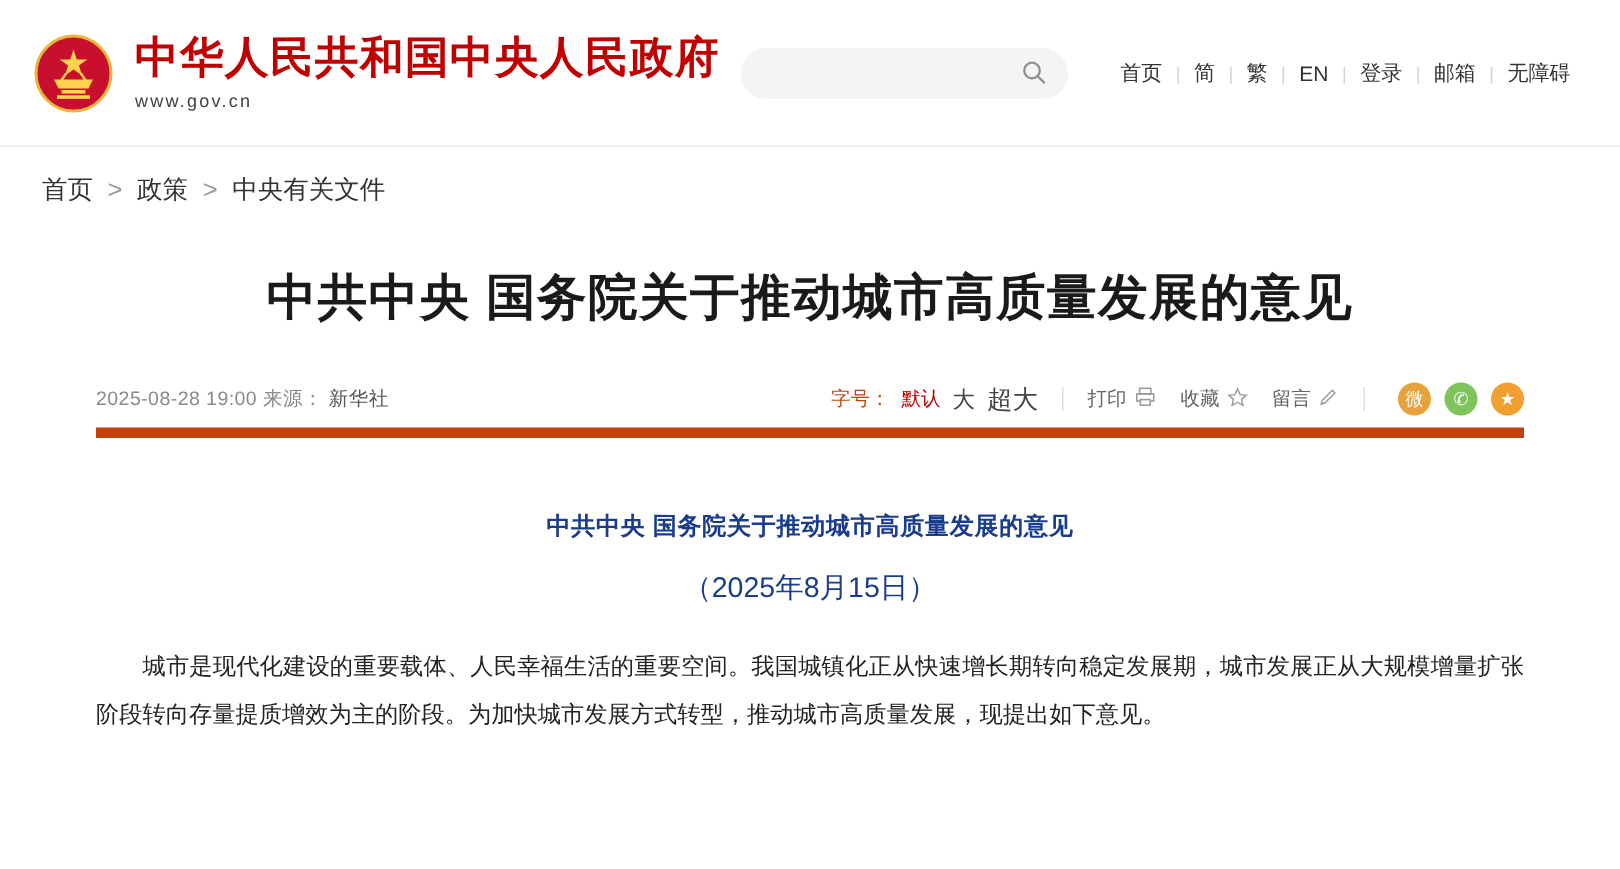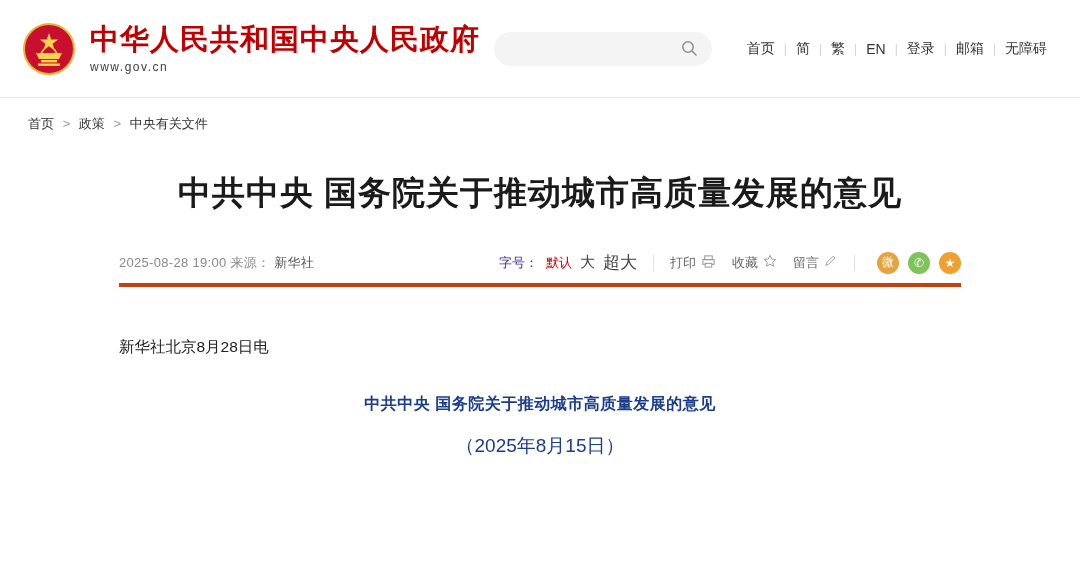--- a/index.html
+++ b/index.html
@@ -75,59 +75,59 @@
   .navlinks .sep { color:#d2d2d2; font-size: 12px; }
 
   .header-rule {
     position: absolute; left: 0; right: 0; top: 97px;
     height: 1px; background: #e8e8e8;
   }
 
   
   .breadcrumb {
     padding: 18px 0 0 28px;
-    font-size: 13px;
+    font-size: 17px;
     color: #333;
   }
   .breadcrumb a { color:#333; text-decoration: none; }
   .breadcrumb .bsep { color:#999; margin: 0 5px; }
 
   
-  .article { width: 1080px; padding: 0 119px; }
+  .article { width: 1080px; padding: 0 64px; }
   .doc-title {
     text-align: center;
     font-size: 33px;
     font-weight: bold;
     color: #1a1a1a;
     margin: 38px 0 0 0;
     line-height: 1.35;
     letter-spacing: 1px;
   }
   .meta-row {
     margin-top: 27px;
     height: 44px;
     display: flex;
     align-items: center;
-    border-bottom: 4px solid #c2410c;
+    border-bottom: 7px solid #c2410c;
     font-size: 13px;
     color: #8a8a8a;
     position: relative;
   }
   .meta-left { white-space: nowrap; letter-spacing: .3px; }
   .meta-left .src { color:#555; }
   .meta-tools {
     margin-left: auto;
     display: flex;
     align-items: center;
     color: #666;
     font-size: 13px;
   }
   .tool-group { display:flex; align-items:center; white-space: nowrap; }
   .vline { width:1px; height:16px; background:#e0e0e0; margin: 0 16px; }
-  .fs-label { color:#4c1d95; }
+  .fs-label { color:#c2410c; }
   .fs-opt { margin-left: 8px; color:#444; }
   .fs-opt.active { color:#c00000; }
   .fs-opt.big { font-size: 15px; }
   .fs-opt.bigger { font-size: 17px; font-family: Liberation Serif, serif; }
   .tool-item { display:flex; align-items:center; gap:5px; color:#666; }
   .tool-item .gl { color:#9a9a9a; }
   .round-icons { display:flex; align-items:center; gap:9px; margin-left: 6px; }
   .ricon {
     width: 22px; height: 22px; border-radius: 50%;
     display:flex; align-items:center; justify-content:center;
@@ -280,19 +280,19 @@
 
         <div class="round-icons">
           <span class="ricon weibo">微</span>
           <span class="ricon wechat">✆</span>
           <span class="ricon fav">★</span>
         </div>
       </div>
     </div>
 
     <div class="body-text">
-      <p class="p-lead">新华社北京8月28日电</p>
       <p class="sub-title">中共中央 国务院关于推动城市高质量发展的意见</p>
       <p class="sub-date">（2025年8月15日）</p>
+      <p class="p-ind">城市是现代化建设的重要载体、人民幸福生活的重要空间。我国城镇化正从快速增长期转向稳定发展期，城市发展正从大规模增量扩张阶段转向存量提质增效为主的阶段。为加快城市发展方式转型，推动城市高质量发展，现提出如下意见。</p>
 
     </div>
   </div>
 </div>
 
 </body></html>

